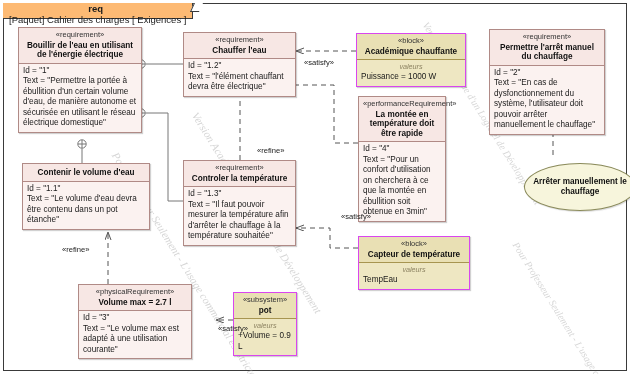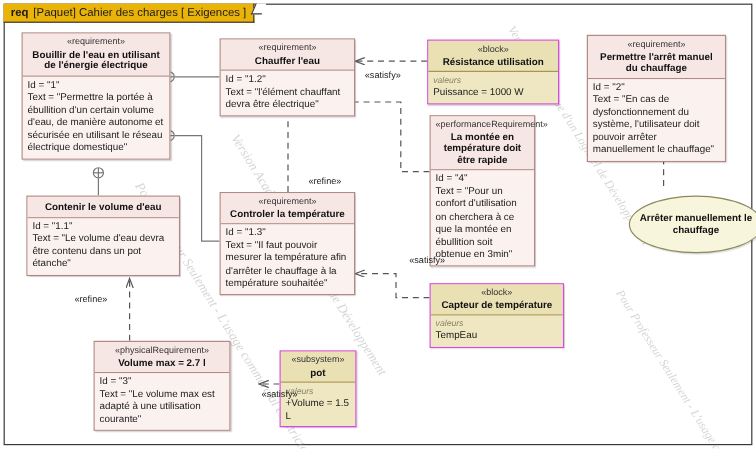--- a/index.html
+++ b/index.html
@@ -24,26 +24,27 @@
     box-sizing:border-box;
     background:transparent;
   }
   .frame-tab{
     position:absolute;
     left:3px; top:3px;
     height:16px;
     padding:0 6px 0 6px;
     border:1px solid #3a3a3a;
     border-top:none;border-left:none;
-    background:#eab308;
+    background:#fdba74;
     box-sizing:border-box;
     display:flex;align-items:center;
     font-size:9.5px;color:#1a1a1a;
     white-space:nowrap;
     z-index:6;
+    flex-direction:column;
   }
   .frame-tab .kw{font-weight:bold;margin-right:4px;}
   .frame-tab-corner{
     position:absolute;
     width:9px;height:9px;
     right:-9px;top:0px;
     border-bottom:1px solid #3a3a3a;
     border-left:1px solid #3a3a3a;
     transform:skewX(-24deg);
     background:#fff;
@@ -105,20 +106,21 @@
 
   
   .blk{
     border:1px solid #d946ef;
     background:#e9e0b4;
   }
   .blk .hdr{background:#e9e0b4;border-bottom:1px solid #a79550;}
   .blk .body{background:#eee7c2;}
   .blk .valeurs{
     display:block;
+    text-align:center;
     font-size:7.2px;
     font-style:italic;
     color:#8d8362;
     margin-bottom:1px;
   }
   .blk .val{display:block;font-size:8.2px;color:#1a1a1a;}
 
   
   .usecase{
     position:absolute;
@@ -249,21 +251,21 @@
     </div>
     <div class="body">
       <span class="line">Id = "1.2"</span>
       <span class="line">Text = "l'élément chauffant devra être électrique"</span>
     </div>
   </div>
 
   <div class="node blk" style="left:356px; top:33px; width:110px;">
     <div class="hdr">
       <span class="stereo">«block»</span>
-      <span class="nm">Résistance utilisation</span>
+      <span class="nm">Académique chauffante</span>
     </div>
     <div class="body">
       <span class="valeurs">valeurs</span>
       <span class="val">Puissance = 1000 W</span>
     </div>
   </div>
 
   <div class="node req" style="left:489px; top:29px; width:116px;">
     <div class="hdr">
       <span class="stereo">«requirement»</span>
@@ -329,21 +331,21 @@
     </div>
   </div>
 
   <div class="node blk" style="left:233px; top:292px; width:64px;">
     <div class="hdr">
       <span class="stereo">«subsystem»</span>
       <span class="nm">pot</span>
     </div>
     <div class="body">
       <span class="valeurs">valeurs</span>
-      <span class="val">+Volume = 1.5 L</span>
+      <span class="val">+Volume = 0.9 L</span>
     </div>
   </div>
 
   <div class="usecase" style="left:524px; top:163px; width:112px; height:48px;">
     <span>Arrêter manuellement le chauffage</span>
   </div>
 
 </div>
 
 </body></html>

